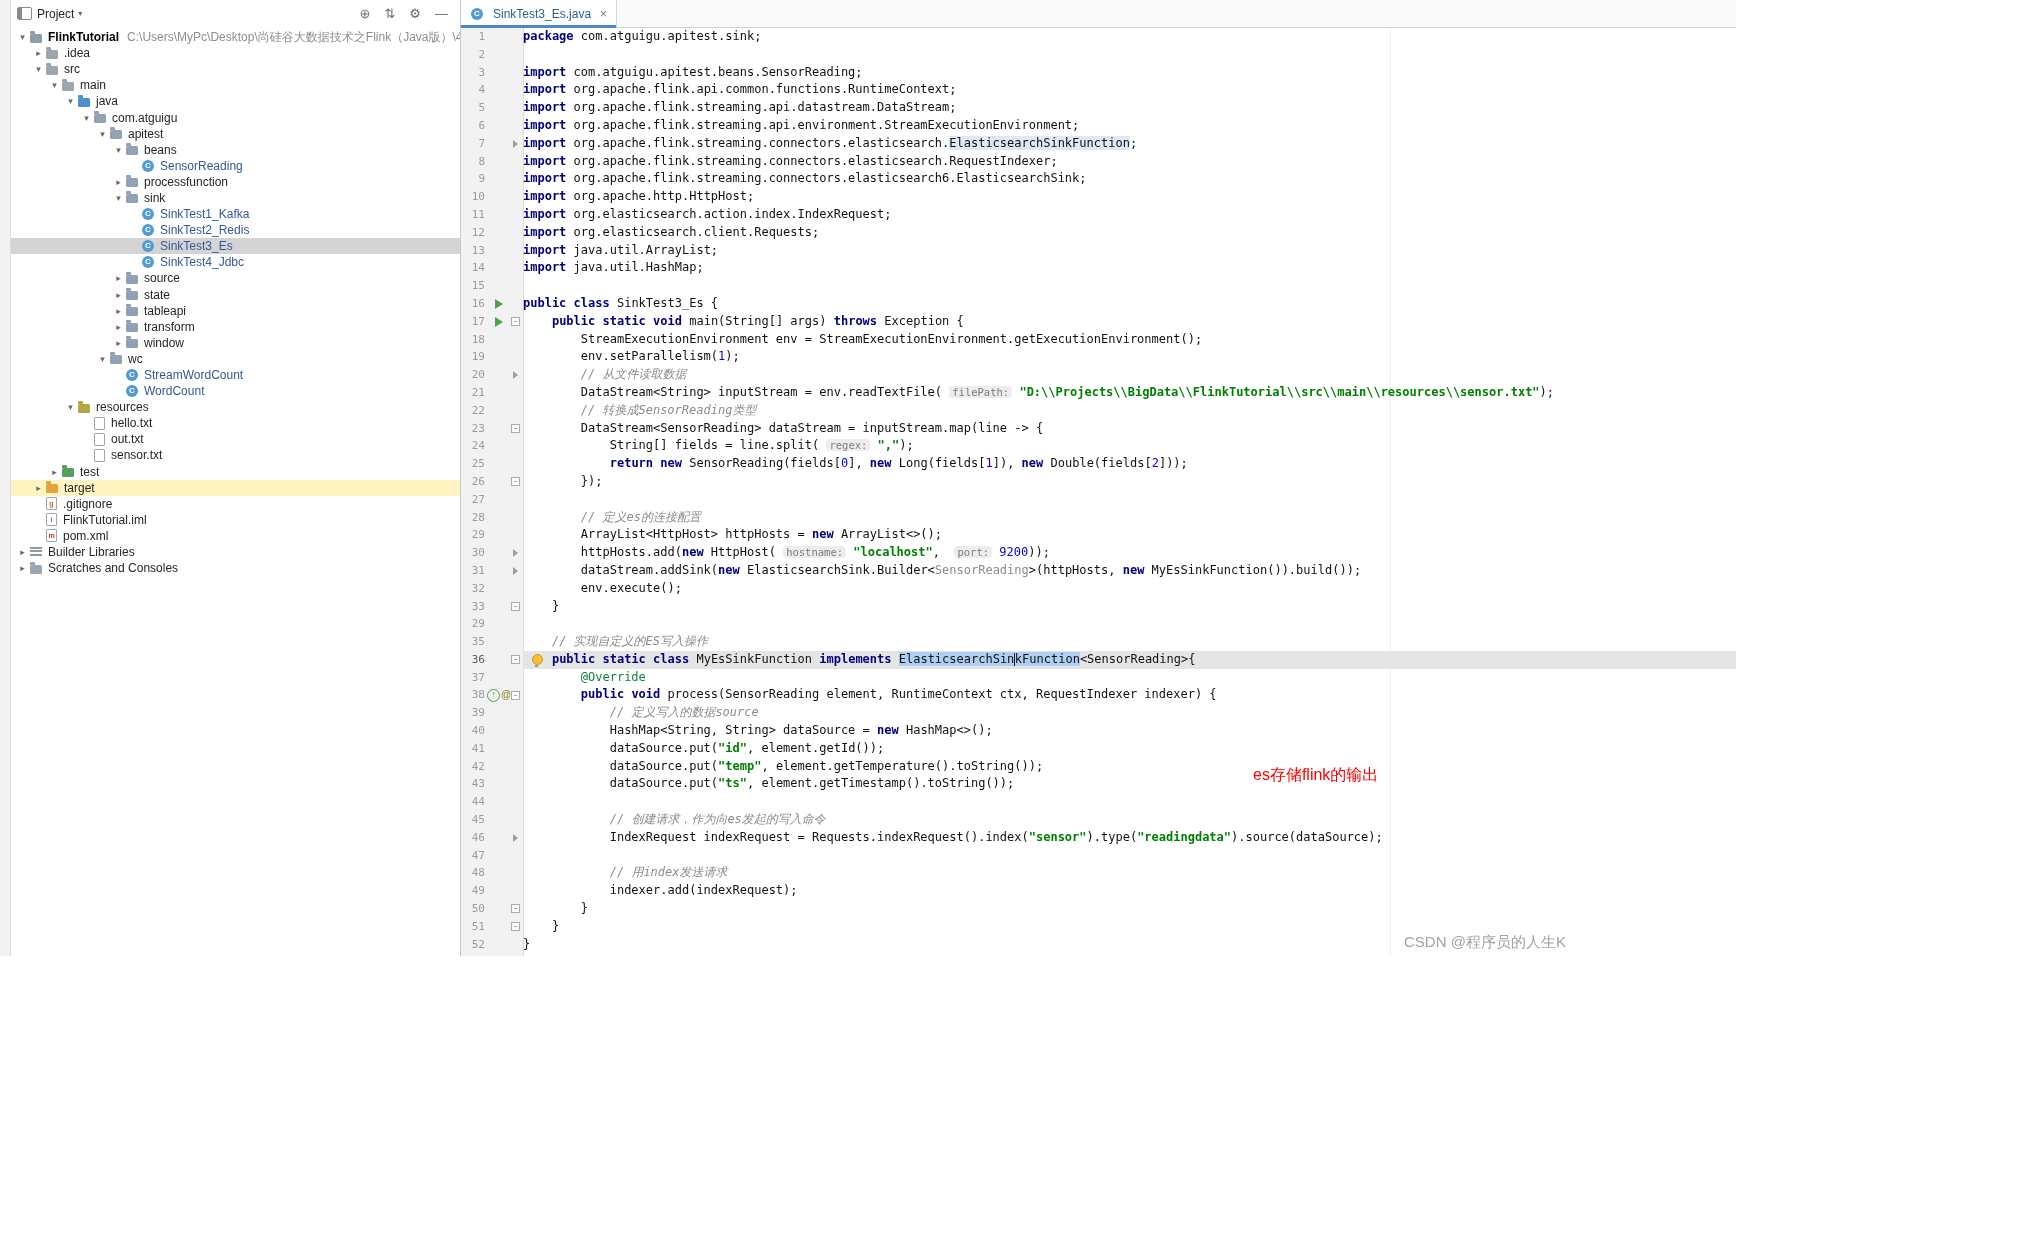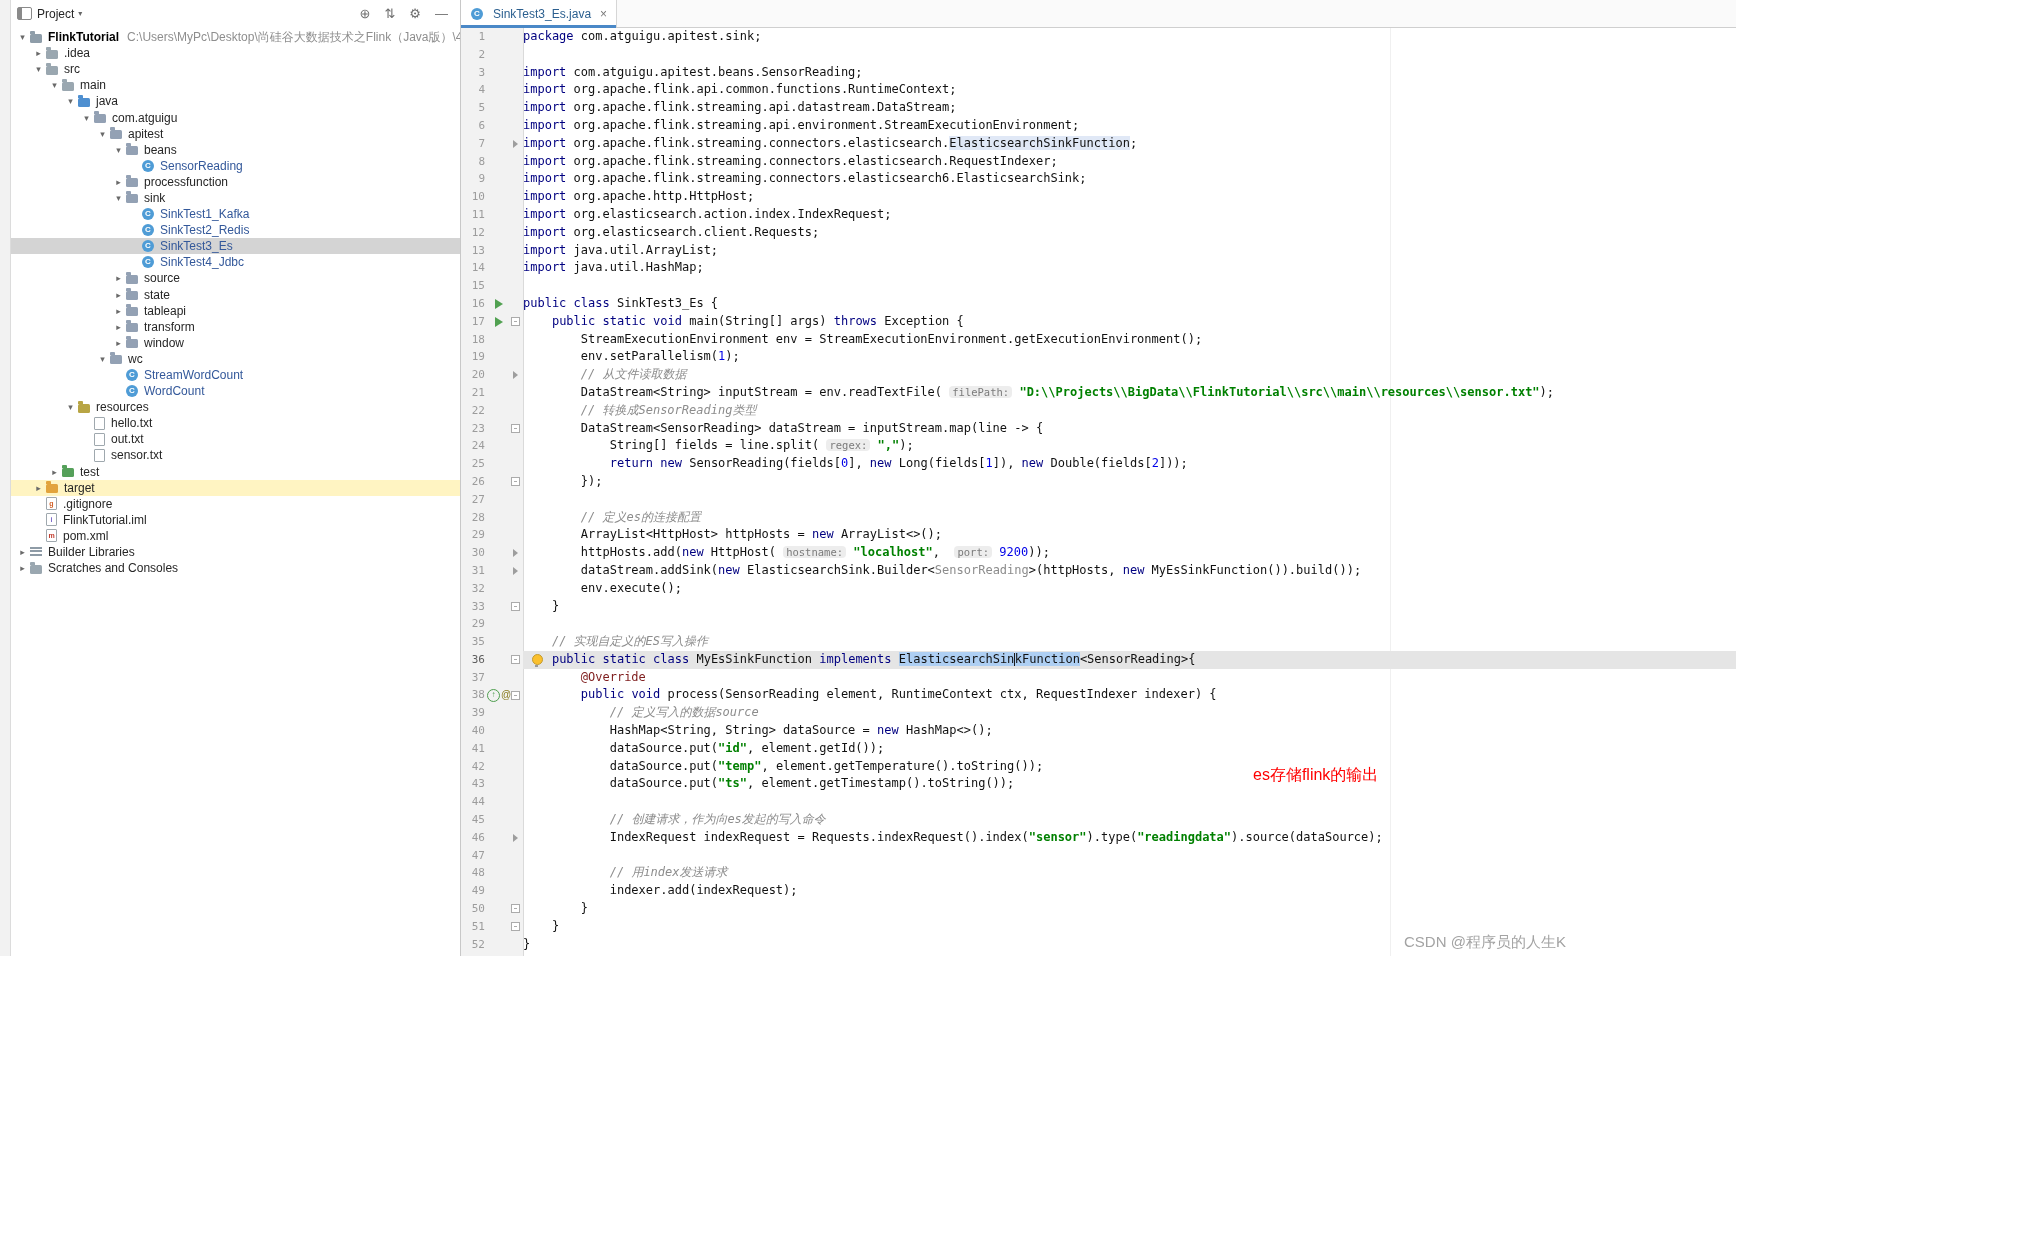--- a/index.html
+++ b/index.html
@@ -68,26 +68,26 @@
   .cl{display:flex;height:17.8px;line-height:17.8px;align-items:center}
   .cl .ln{width:30px;flex:none;box-sizing:border-box;text-align:right;padding-right:6px;color:#9C9C9C;
     font-size:11px;position:relative;z-index:2}
   .gsl{width:16px;flex:none;display:flex;align-items:center;justify-content:center;z-index:2;gap:1px}
   .fsl{width:16px;flex:none;display:flex;align-items:center;justify-content:center;z-index:2}
   .ct{flex:1;white-space:pre;position:relative;z-index:1;color:#111}
   .cl.hl .ct{background:#e5e5e5}
   .cl.hl .ln{color:#5E5E5E}
 
   .tk-pl{color:#111}
-  .tk-kw{color:#000080;font-weight:normal}
+  .tk-kw{color:#000080;font-weight:bold}
   .tk-str{color:#008000;font-weight:bold}
   .tk-com{color:#8C8C8C;font-style:italic}
   .tk-num{color:#0000E8}
   .tk-hint{color:#7B7B7B;background:#EDEDED;border-radius:4px;padding:0 3px;font-size:10.5px}
-  .tk-ann{color:#7f1d1d}
+  .tk-ann{color:#15803d}
   .tk-it{}
   .tk-dim{color:#8C8C8C}
   .tk-usage{background:#E0E8F6}
   .tk-sel{background:#AECFF3}
   .tk-caret{display:inline-block;width:1.5px;height:13px;background:#1A1A1A;vertical-align:middle;margin:0 -0.5px}
 
   .gi-run{width:0;height:0;border-left:8px solid #51A151;border-top:5px solid transparent;border-bottom:5px solid transparent}
   .gi-bulb{width:9px;height:9px;border-radius:50%;background:#FBC02D;border:1px solid #C49B2E;position:absolute;left:9px;top:3px}
   .gi-bulb::after{content:"";position:absolute;left:2px;bottom:-3px;width:3px;height:2px;background:#9A9A9A}
   .gi-ovr{width:11px;height:11px;border:1px solid #4E9E4E;border-radius:50%;color:#4E9E4E;

